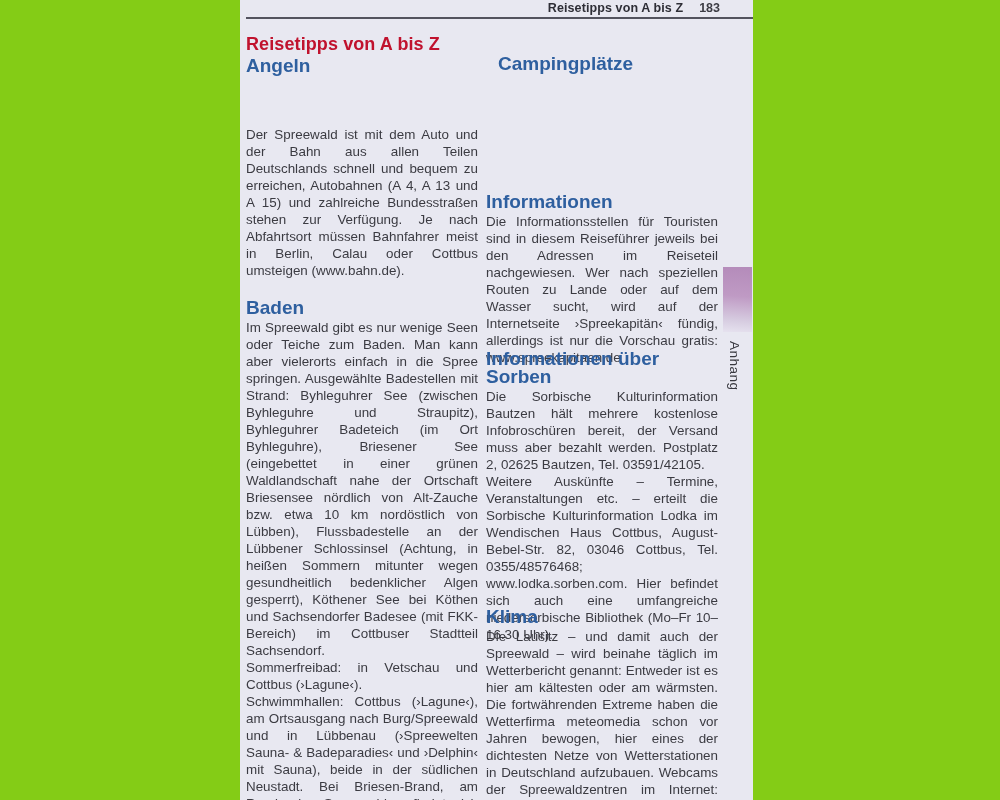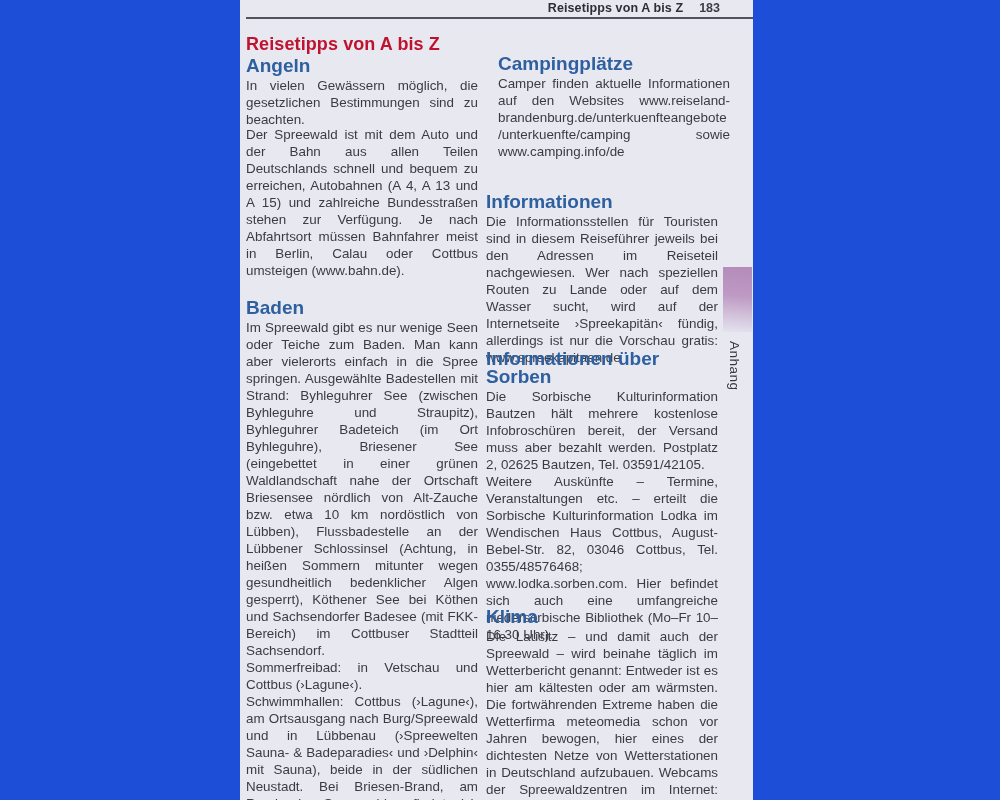--- a/index.html
+++ b/index.html
@@ -5,21 +5,21 @@
   html, body {
     margin: 0;
     padding: 0;
     background: #ffffff;
     font-family: "Liberation Sans", "DejaVu Sans", sans-serif;
   }
   .canvas {
     position: relative;
     width: 1000px;
     height: 800px;
-    background: #1d4ed8;
+    background: #84cc16;
     overflow: hidden;
   }
   .page {
     position: absolute;
     left: 240px;
     top: 0;
     width: 513px;
     height: 800px;
     background: #e8e8f1;
     overflow: hidden;
@@ -121,36 +121,34 @@
       <span class="running-title">Reisetipps von A bis Z</span>
       <span class="page-number">183</span>
     </div>
     <div class="header-rule"></div>
 
     <h1 class="page-title">Reisetipps von A bis Z</h1>
 
     <div class="column" id="col-left">
         <section class="section">
           <h3>Angeln</h3>
-          <p><span>In vielen Gewässern möglich, die gesetzlichen Bestimmungen sind zu beachten.</span></p>
         </section>
         <section class="section">
           <p><span>Der Spreewald ist mit dem Auto und der Bahn aus allen Teilen Deutschlands schnell und bequem zu erreichen, Autobahnen (A 4, A 13 und A 15) und zahlreiche Bundesstraßen stehen zur Verfügung. Je nach Abfahrtsort müssen Bahnfahrer meist in Berlin, Calau oder Cottbus umsteigen (www.bahn.de).</span></p>
         </section>
         <section class="section">
           <h3>Baden</h3>
           <p><span>Im Spreewald gibt es nur wenige Seen oder Teiche zum Baden. Man kann aber vielerorts einfach in die Spree springen. Ausgewählte </span><span class="b">Badestellen</span><span> mit Strand: Byhleguhrer See (zwischen Byhleguhre und Straupitz), Byhleguhrer Badeteich (im Ort Byhleguhre), Briesener See (eingebettet in einer grünen Waldlandschaft nahe der Ortschaft Briesensee nördlich von Alt-Zauche bzw. etwa 10 km nordöstlich von Lübben), Flussbadestelle an der Lübbener Schlossinsel (Achtung, in heißen Sommern mitunter wegen gesundheitlich bedenklicher Algen gesperrt), Köthener See bei Köthen und Sachsendorfer Badesee (mit FKK-Bereich) im Cottbuser Stadtteil Sachsendorf.</span></p>
           <p><span class="b">Sommerfreibad</span><span>: in Vetschau und Cottbus (›Lagune‹).</span></p>
           <p><span class="b">Schwimmhallen</span><span>: Cottbus (›Lagune‹), am Ortsausgang nach Burg/Spreewald und in Lübbenau (›Spreewelten Sauna- &amp; Badeparadies‹ und ›Delphin‹ mit Sauna), beide in der südlichen Neustadt. Bei Briesen-Brand, am Rande des Spreewaldes, findet sich das ›Tropical Islands‹, eine riesige Tropenwelt unter Dach mit Europas größter Wellness- und Saunalandschaft.</span></p>
         </section>
       </div>
     <div class="column" id="col-right">
         <section class="section">
           <h3>Campingplätze</h3>
-          <p><span>Camper finden aktuelle Informationen auf den Websites www.reiseland-brandenburg.de/unterkuenfteangebote/unterkuenfte/camping sowie www.camping.info/de</span></p>
         </section>
         <section class="section">
           <h3>Informationen</h3>
           <p><span>Die Informationsstellen für Touristen sind in diesem Reiseführer jeweils bei den Adressen im Reiseteil nachgewiesen. Wer nach speziellen Routen zu Lande oder auf dem Wasser sucht, wird auf der Internetseite ›Spreekapitän‹ fündig, allerdings ist nur die Vorschau gratis: www.spreekapitaen.de</span></p>
         </section>
         <section class="section">
           <h3>Informationen über Sorben</h3>
           <p><span>Die </span><span class="b">Sorbische Kulturinformation Bautzen</span><span> hält mehrere kostenlose Infobroschüren bereit, der Versand muss aber bezahlt werden. Postplatz 2, 02625 Bautzen, Tel. 03591/42105.</span></p>
           <p><span>Weitere Auskünfte – Termine, Veranstaltungen etc. – erteilt die </span><span class="b">Sorbische Kulturinformation Lodka</span><span> im Wendischen Haus Cottbus, August-Bebel-Str. 82, 03046 Cottbus, Tel. 0355/48576468; www.lodka.sorben.com. Hier befindet sich auch eine umfangreiche niedersorbische Bibliothek (Mo–Fr 10–16.30 Uhr).</span></p>
         </section>

